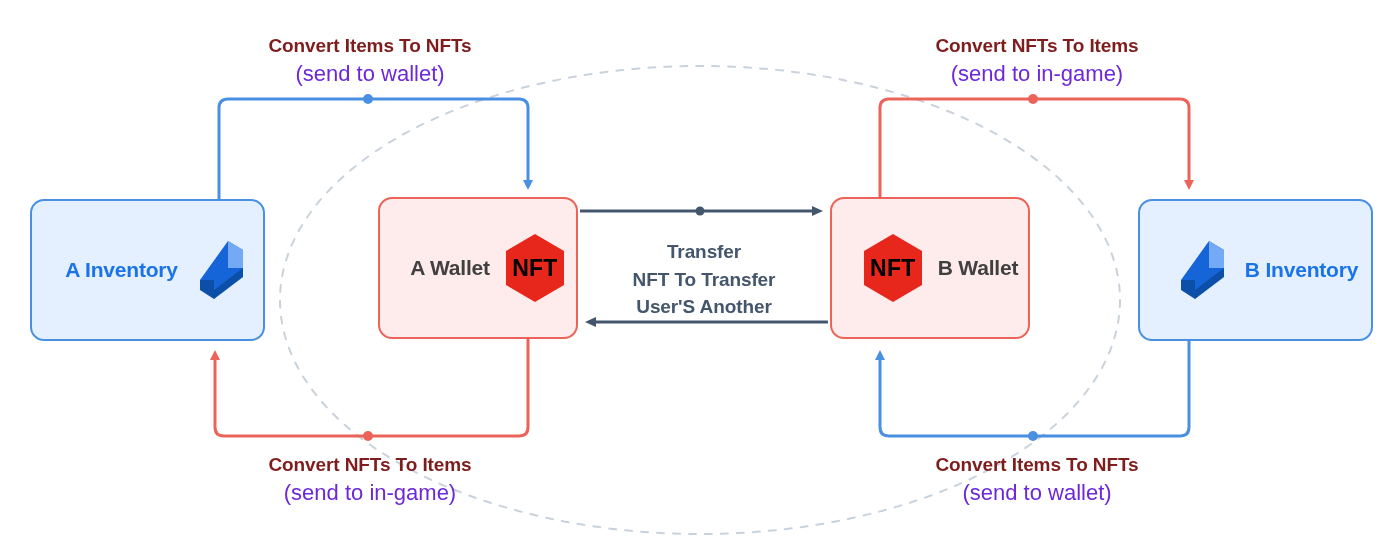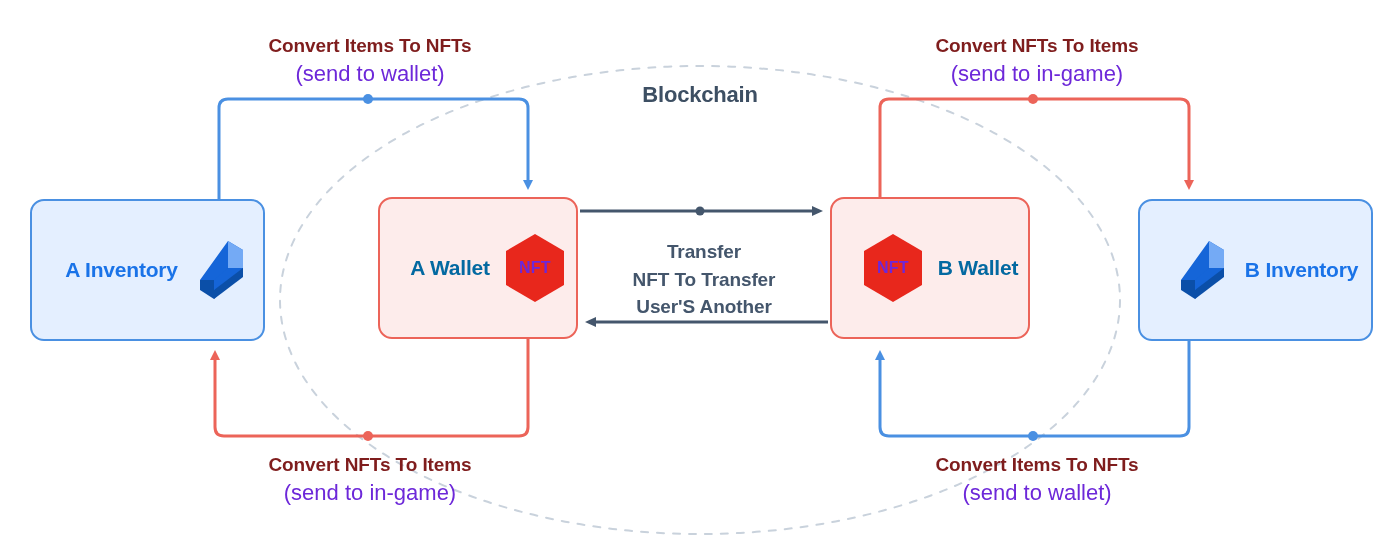--- a/index.html
+++ b/index.html
@@ -47,21 +47,21 @@
     background: #fdeceb;
     border: 2px solid #ec6459;
   }
   .node-label {
     font-size: 21px;
     font-weight: bold;
     letter-spacing: -0.2px;
     white-space: nowrap;
   }
   .node.inventory .node-label { color: #1a73e8; }
-  .node.wallet .node-label { color: #0369a1; }
+  .node.wallet .node-label { color: #404040; }
 
   #node-a-inventory { left: 30px;   top: 199px; width: 235px; height: 142px; }
   #node-a-wallet    { left: 378px;  top: 197px; width: 200px; height: 142px; }
   #node-b-wallet    { left: 830px;  top: 197px; width: 200px; height: 142px; }
   #node-b-inventory { left: 1138px; top: 199px; width: 235px; height: 142px; }
 
   
   .bolt-icon {
     width: 58px;
     height: 64px;
@@ -73,22 +73,22 @@
     width: 62px;
     height: 70px;
     flex: 0 0 auto;
     display: flex;
     align-items: center;
     justify-content: center;
   }
   .nft-hex svg { position: absolute; left: 0; top: 0; }
   .nft-hex .nft-text {
     position: relative;
-    color: #6d28d9;
-    font-size: 16px;
+    color: #000000;
+    font-size: 23px;
     font-weight: bold;
     letter-spacing: 0.2px;
     line-height: 1;
   }
 
   
   .flow-label {
     position: absolute;
     text-align: center;
     line-height: 1.35;
@@ -172,21 +172,20 @@
 
     <path d="M 1189,341 L 1189,427 Q 1189,436 1180,436 L 889,436 Q 880,436 880,427 L 880,355" fill="none" stroke="#4a90e2" stroke-width="3" marker-end="url(#arrow-blue)"></path>
     <circle cx="1033" cy="436" r="5" fill="#4a90e2"></circle>
 
     <path d="M 580,211 L 818,211" fill="none" stroke="#44566c" stroke-width="3" marker-end="url(#arrow-slate)"></path>
     <circle cx="700" cy="211" r="4.5" fill="#44566c"></circle>
 
     <path d="M 828,322 L 590,322" fill="none" stroke="#44566c" stroke-width="3" marker-end="url(#arrow-slate)"></path>
   </svg>
 
-  <div id="blockchain-title">Blockchain</div>
 
   <div class="flow-label" id="label-tl">
     <span class="lbl-main">Convert Items To NFTs</span>
     <span class="lbl-sub">(send to wallet)</span>
   </div>
 
   <div class="flow-label" id="label-tr">
     <span class="lbl-main">Convert NFTs To Items</span>
     <span class="lbl-sub">(send to in-game)</span>
   </div>

